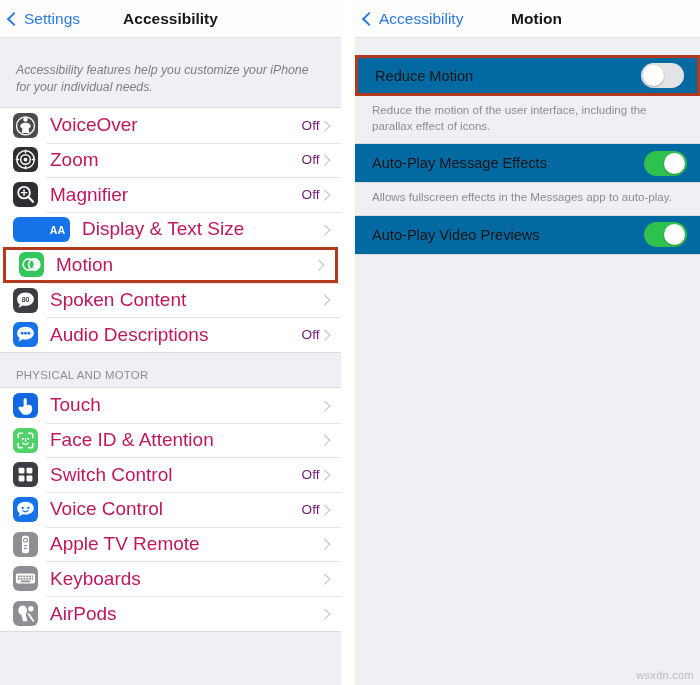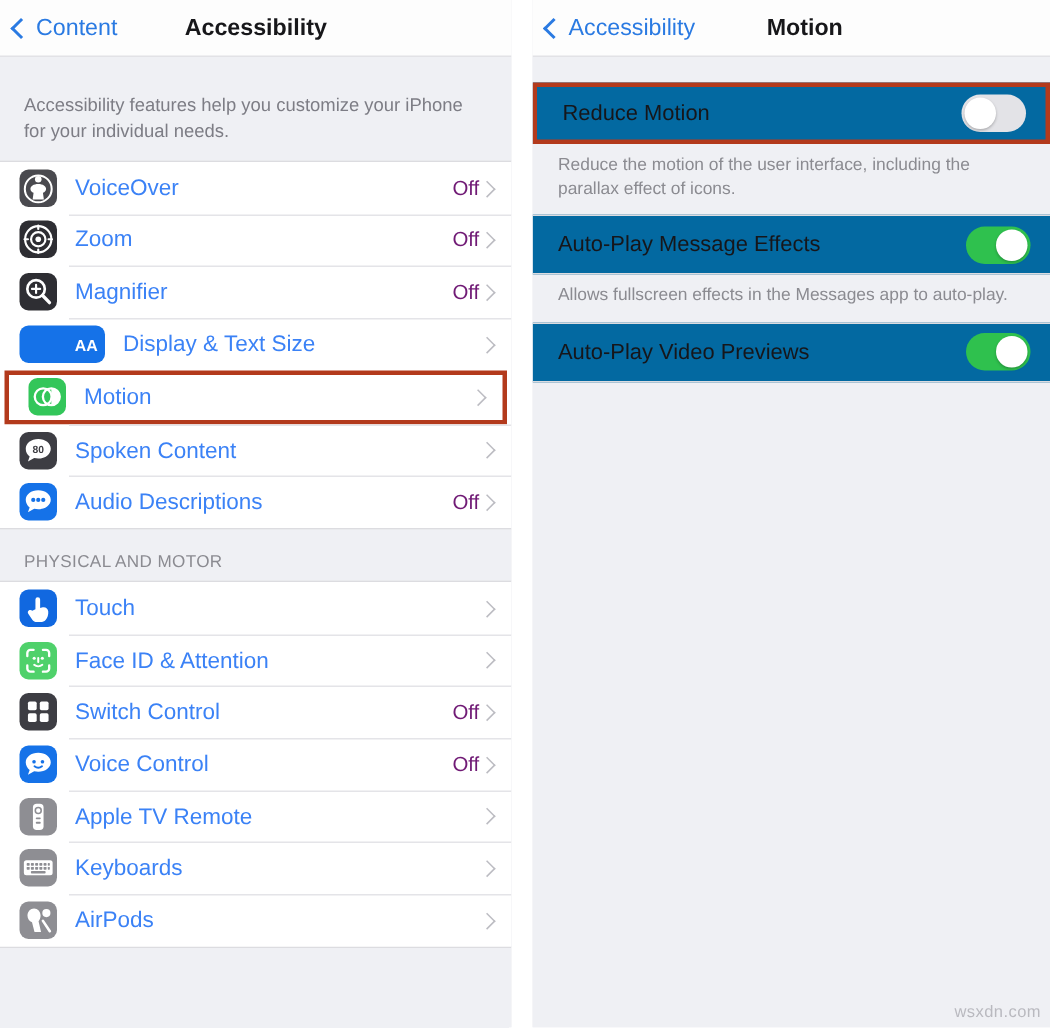--- a/index.html
+++ b/index.html
@@ -76,20 +76,21 @@
     background: #eff0f4;
     overflow: hidden;
     position: relative;
   }
 
   .intro {
     padding: 24px 16px 10px 16px;
     font-size: 12.3px;
     line-height: 1.42;
     color: #7d7d85;
+    font-style: italic;
   }
   .section-header {
     padding: 6px 16px 6px 16px;
     font-size: 11.4px;
     letter-spacing: 0.25px;
     color: #8b8b91;
     text-transform: uppercase;
   }
   .group {
     background: #ffffff;
@@ -119,22 +120,22 @@
     height: 25px;
     border-radius: 6px;
     flex: 0 0 25px;
     display: flex;
     align-items: center;
     justify-content: center;
     overflow: hidden;
   }
   .row-label {
     margin-left: 12px;
-    font-size: 15px;
-    color: #3b82f6;
+    font-size: 19px;
+    color: #be185d;
     flex: 1;
     white-space: nowrap;
   }
   .row-value {
     font-size: 13.6px;
     color: #701a75;
     margin-right: 1px;
   }
   .chev-right {
     width: 6.5px;
@@ -220,21 +221,21 @@
 </head>
 <body>
 
 <div class="screens">
 
   <div class="phone phone-left">
 
     <div class="navbar">
       <div class="nav-back">
         <span class="chev-back"></span>
-        <span>Content</span>
+        <span>Settings</span>
       </div>
       <div class="nav-title">Accessibility</div>
     </div>
 
     <div class="page">
       <div class="intro">Accessibility features help you customize your iPhone for your individual needs.</div>
 
       <div class="group" id="vision-group">
           <div class="row">
             <div class="row-icon" style="background: rgb(74, 74, 79);">

